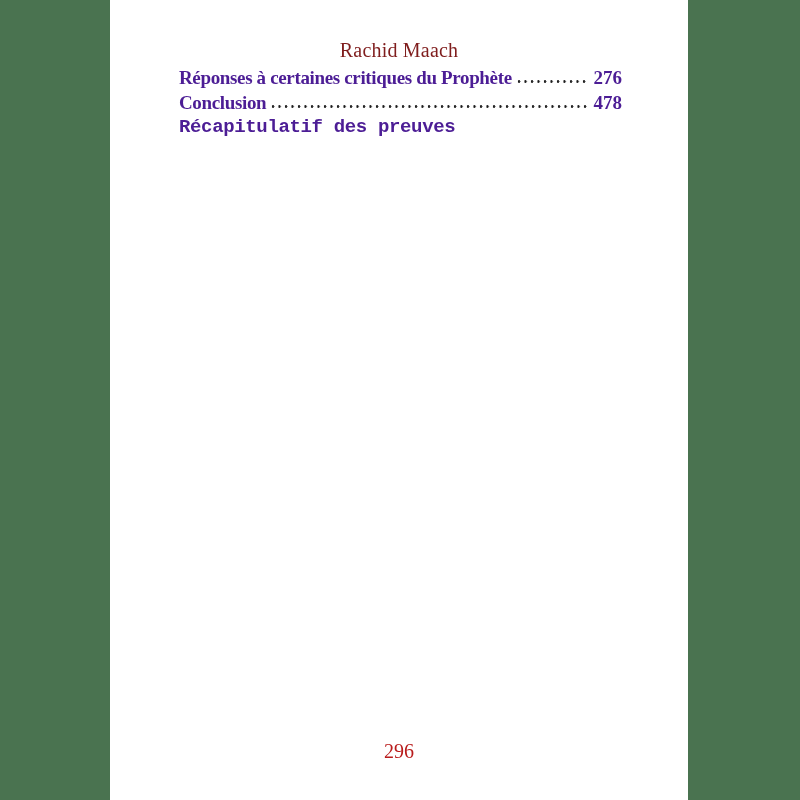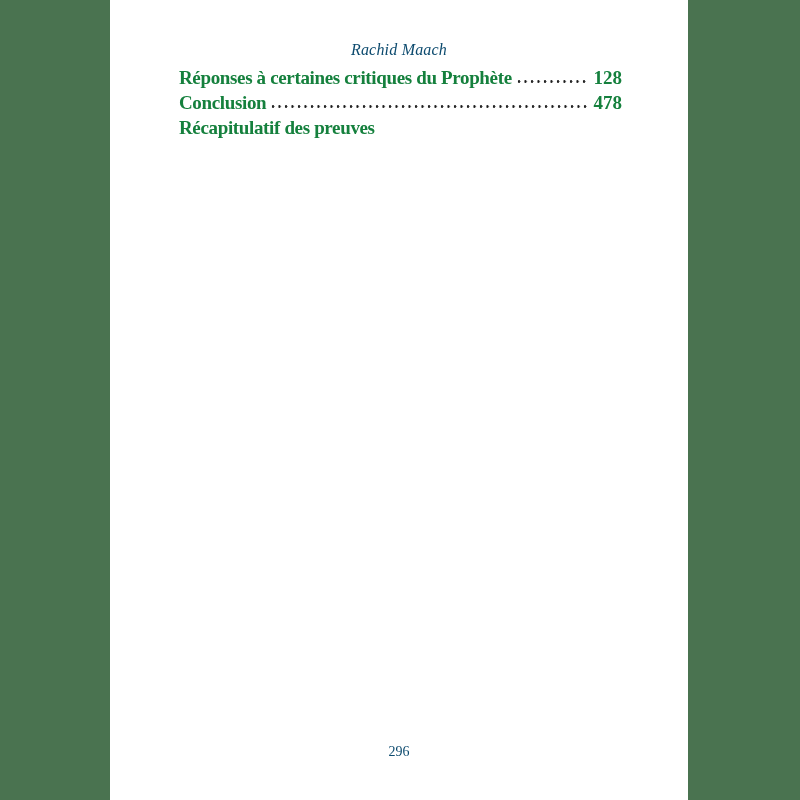--- a/index.html
+++ b/index.html
@@ -18,81 +18,80 @@
     width: 578px;
     height: 800px;
     background: #FFFFFF;
   }
   .author {
     position: absolute;
     top: 41px;
     left: 0;
     width: 100%;
     text-align: center;
-    font-style: italic;
-    font-size: 16px;
+    font-size: 20px;
     line-height: 18px;
-    color: #0c4a6e;
+    color: #7f1d1d;
     letter-spacing: 0.2px;
   }
   .toc {
     position: absolute;
     top: 68px;
     left: 69px;
     right: 66px;
-    color: #15803d;
+    color: #4c1d95;
   }
   .toc-row {
     display: flex;
     align-items: baseline;
     font-weight: bold;
     font-size: 19px;
     line-height: 19px;
     letter-spacing: -0.35px;
     margin-bottom: 6px;
     white-space: nowrap;
   }
-  .toc-row.tight { margin-bottom: 0; }
+  .toc-row.tight { margin-bottom: 0; font-family: Liberation Mono, monospace; }
   .toc-label { flex: 0 0 auto; }
   .leader {
     flex: 1 1 auto;
     align-self: baseline;   
     height: 5px;
     margin: 0 5px;
     background-image: radial-gradient(circle at 2px 2.5px, #1C1C1C 1.05px, rgba(0,0,0,0) 1.5px);
     background-size: 6.5px 5px;
     background-repeat: repeat-x;
     background-position: left bottom;
   }
   .toc-page { flex: 0 0 auto; letter-spacing: 0; }
   .folio {
     position: absolute;
     top: 744px;
     left: 0;
     width: 100%;
     text-align: center;
-    font-size: 14px;
+    font-size: 20px;
     line-height: 15px;
-    color: #0c4a6e;
+    color: #b91c1c;
   }
 </style>
 </head>
 <body>
 
 <div class="backdrop">
   <div class="page">
 
     <div class="author">Rachid Maach</div>
 
     <div class="toc">
 
       <div class="toc-row">
         <span class="toc-label">Réponses à certaines critiques du Prophète</span>
         <span class="leader"></span>
-        <span class="toc-page">128</span>
+        <span class="toc-page">276</span>
       </div>
 
       <div class="toc-row">
         <span class="toc-label">Conclusion</span>
         <span class="leader"></span>
         <span class="toc-page">478</span>
       </div>
 
       <div class="toc-row tight">
         <span class="toc-label">Récapitulatif des preuves</span>

